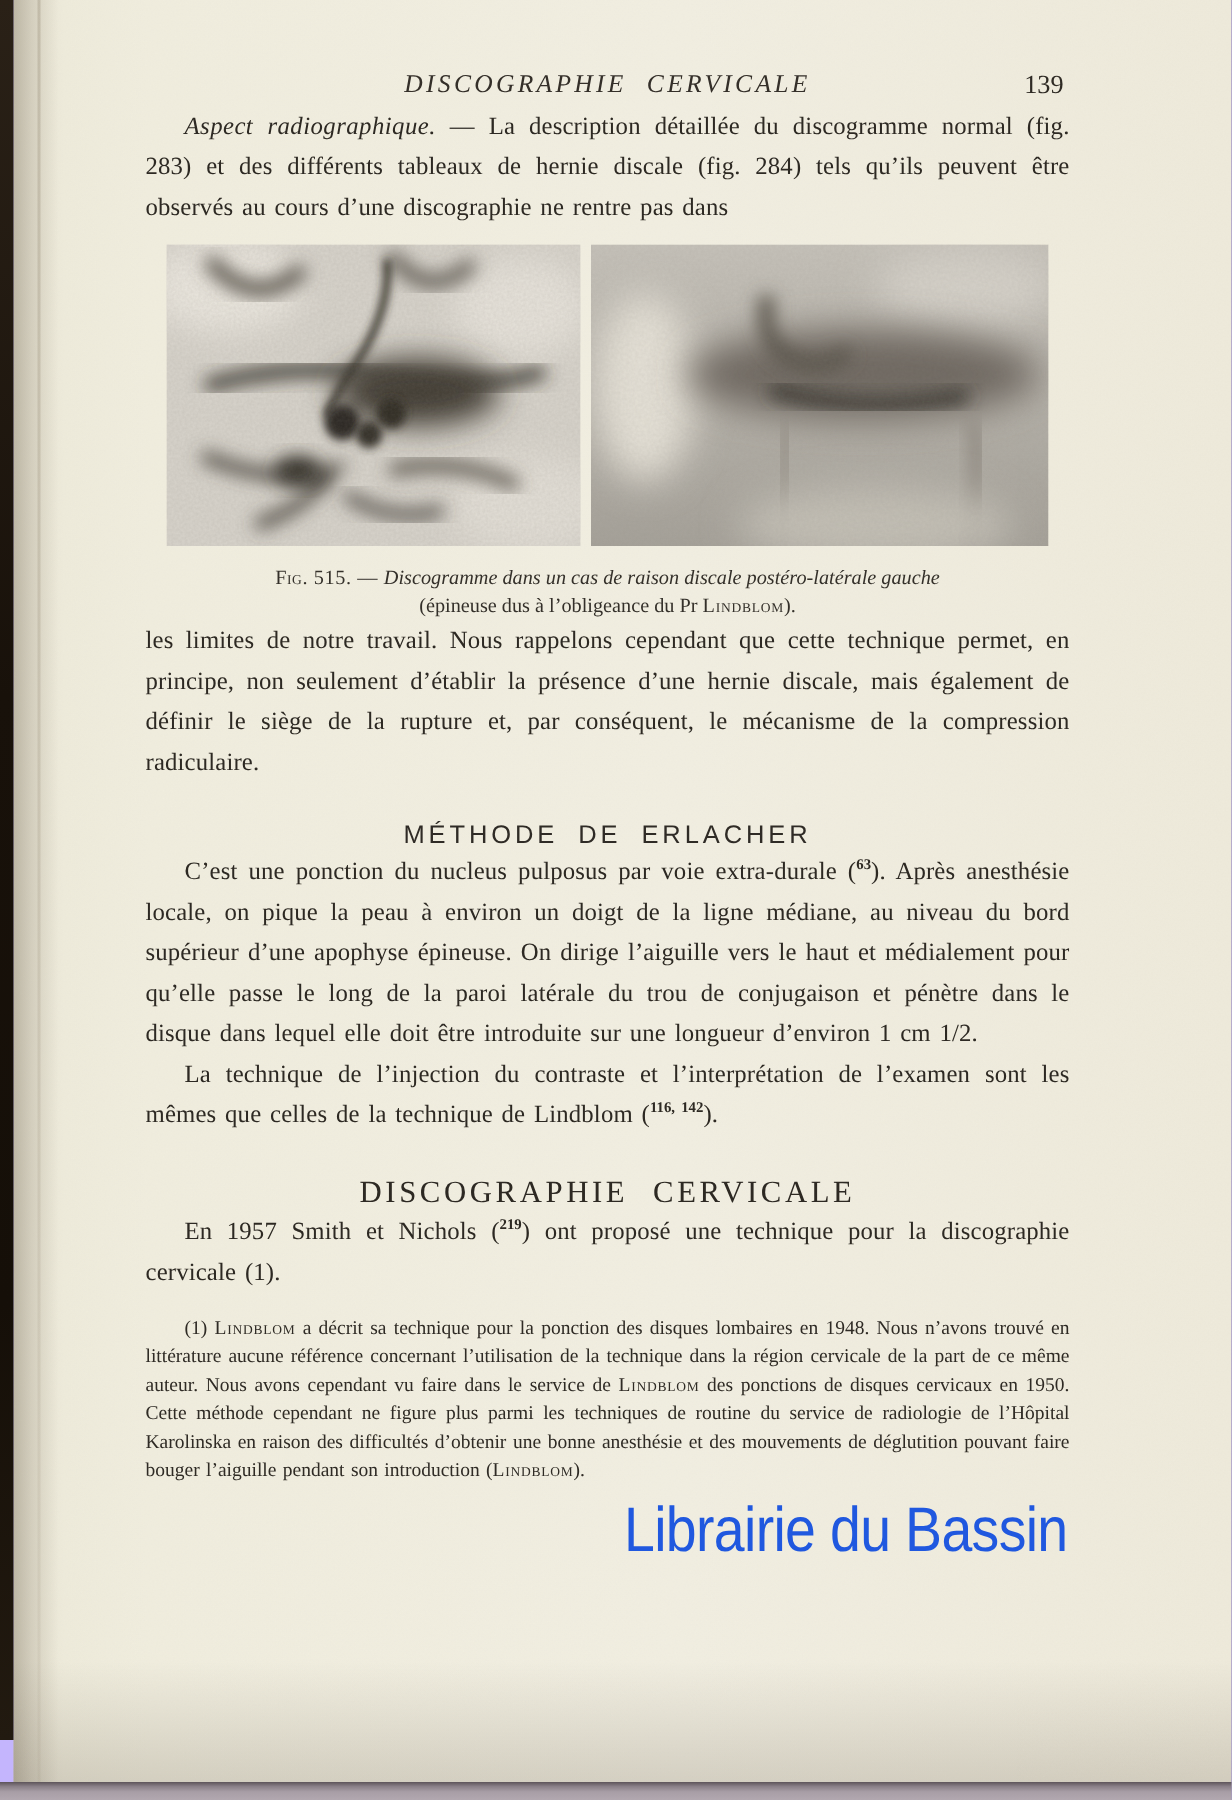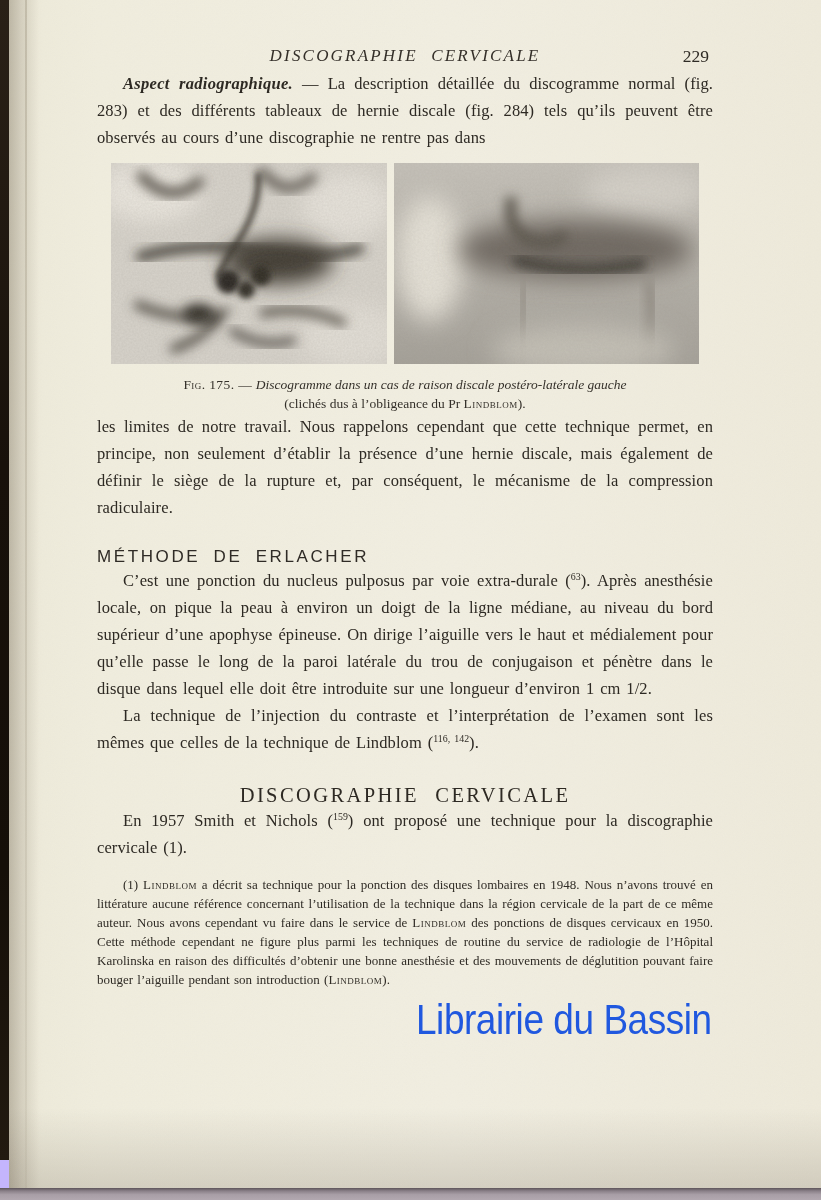--- a/index.html
+++ b/index.html
@@ -38,51 +38,51 @@
   .running-title {
     font-style:italic; font-size:17px; letter-spacing:2.2px; word-spacing:7px; color:#332e28;
   }
   .page-num { position:absolute; right:4px; top:0; font-size:17.5px; color:#2e2a24; }
 
   p.body {
     margin:0; font-size:16.5px; line-height:27px; text-align:justify;
     text-indent:26px; letter-spacing:.1px; word-spacing:1.6px; color:#2c2822;
   }
   .p-intro { margin-top:20px; }
-  .lead { font-weight:bold; font-style:italic; letter-spacing:.3px; }
+  .lead { font-weight:normal; font-style:italic; letter-spacing:.3px; }
 
   .figure { margin:12px 0 0 14px; width:588px; height:201px; display:flex; gap:7px; }
   .xray { height:201px; display:block; }
   .xray-left { width:276px; }
   .xray-right { width:305px; }
 
   .caption { margin-top:11px; text-align:center; font-size:13.5px; line-height:19px; color:#332f29; }
   .cap-label { font-variant:small-caps; letter-spacing:.4px; }
   .cap-italic { font-style:italic; }
   .sc { font-variant:small-caps; letter-spacing:.5px; }
 
   .p-limits { margin-top:16px; }
 
   .h-methode {
-    margin-top:26px; text-align:left; font-family:"Liberation Sans","DejaVu Sans",sans-serif;
+    margin-top:26px; text-align:center; font-family:"Liberation Sans","DejaVu Sans",sans-serif;
     font-size:17px; font-weight:400; letter-spacing:2.6px; word-spacing:6px; color:#2e2a25;
   }
   .p-erl1 { margin-top:14px; }
 
   .h-disco {
     margin-top:28px; text-align:center; font-size:20.5px; font-weight:400;
     letter-spacing:2.4px; word-spacing:9px; color:#2c2822;
   }
   .p-smith { margin-top:18px; }
 
   .footnote {
     margin-top:14px; font-size:13px; line-height:19px; text-align:justify;
     text-indent:26px; word-spacing:1px; color:#2e2a24;
   }
-  sup { font-size:.6em; line-height:0; vertical-align:super; letter-spacing:0; }
+  sup { font-size:.6em; line-height:0; vertical-align:super; letter-spacing:0;font-weight:bold; }
 
   .watermark {
     position:absolute; left:416px; top:996px; z-index:6; white-space:nowrap;
     font-family:"Liberation Sans","DejaVu Sans",sans-serif;
     font-size:42px; font-weight:400; color:#2058df;
     transform:scaleX(.88); transform-origin:left center; letter-spacing:-.5px;
   }
   .grain { position:absolute; left:0; top:0; z-index:5; pointer-events:none; opacity:.5; }
 </style>
 </head>
@@ -91,21 +91,21 @@
 <div class="photo">
 
   <div class="spine"></div>
 
   <div class="page">
 
     <div class="content">
 
       <div class="running">
         <span class="running-title">DISCOGRAPHIE CERVICALE</span>
-        <span class="page-num">229</span>
+        <span class="page-num">139</span>
       </div>
 
       <p class="body p-intro"><span class="lead">Aspect radiographique.</span><span> — </span><span>La description détaillée du discogramme normal (fig. 283) et des différents tableaux de hernie discale (fig. 284) tels qu’ils peuvent être observés au cours d’une discographie ne rentre pas dans</span></p>
 
       <div class="figure">
 
         <svg class="xray xray-left" viewBox="0 0 278 200" preserveAspectRatio="none">
           <defs>
             <filter id="laB3" x="-30%" y="-30%" width="160%" height="160%">
                 <feGaussianBlur stdDeviation="3"></feGaussianBlur>
@@ -164,35 +164,35 @@
           <path d="M120,96 Q182,114 252,100" stroke="#39342e" stroke-width="10" fill="none" filter="url(#raB6)"></path>
           <path d="M118,34 Q112,70 140,78 Q162,83 172,70" stroke="#5a544c" stroke-width="11" fill="none" filter="url(#raB6)"></path>
           <path d="M131,120 L128,196" stroke="#8a847c" stroke-width="6" fill="none" filter="url(#raB6)"></path>
           <path d="M256,118 Q262,160 250,196" stroke="#837d75" stroke-width="7" fill="none" filter="url(#raB6)"></path>
           <ellipse cx="190" cy="186" rx="92" ry="26" fill="#c3bfb5" filter="url(#raB12)"></ellipse>
           <rect width="306" height="200" filter="url(#raGrain)"></rect>
         </svg>
       </div>
 
       <div class="caption">
-        <span class="cap-label">Fig. 175. — </span><span class="cap-italic">Discogramme dans un cas de raison discale postéro-latérale gauche</span><br>
-        <span>(clichés dus à l’obligeance du Pr </span><span class="sc">Lindblom</span><span>).</span>
+        <span class="cap-label">Fig. 515. — </span><span class="cap-italic">Discogramme dans un cas de raison discale postéro-latérale gauche</span><br>
+        <span>(épineuse dus à l’obligeance du Pr </span><span class="sc">Lindblom</span><span>).</span>
       </div>
 
       <p class="body p-limits" style="text-indent:0;">les limites de notre travail. Nous rappelons cependant que cette technique permet, en principe, non seulement d’établir la présence d’une hernie discale, mais également de définir le siège de la rupture et, par conséquent, le mécanisme de la compression radiculaire.</p>
 
       <div class="h-methode">MÉTHODE DE ERLACHER</div>
 
       <p class="body p-erl1"><span>C’est une ponction du nucleus pulposus par voie extra-durale (</span><sup>63</sup><span>). Après anesthésie locale, on pique la peau à environ un doigt de la ligne médiane, au niveau du bord supérieur d’une apophyse épineuse. On dirige l’aiguille vers le haut et médialement pour qu’elle passe le long de la paroi latérale du trou de conjugaison et pénètre dans le disque dans lequel elle doit être introduite sur une longueur d’environ 1 cm 1/2.</span></p>
 
       <p class="body"><span>La technique de l’injection du contraste et l’interprétation de l’examen sont les mêmes que celles de la technique de Lindblom (</span><sup>116, 142</sup><span>).</span></p>
 
       <div class="h-disco">DISCOGRAPHIE CERVICALE</div>
 
-      <p class="body p-smith"><span>En 1957 Smith et Nichols (</span><sup>159</sup><span>) ont proposé une technique pour la discographie cervicale (1).</span></p>
+      <p class="body p-smith"><span>En 1957 Smith et Nichols (</span><sup>219</sup><span>) ont proposé une technique pour la discographie cervicale (1).</span></p>
 
       <p class="footnote"><span>(1) </span><span class="sc">Lindblom</span><span> a décrit sa technique pour la ponction des disques lombaires en 1948. Nous n’avons trouvé en littérature aucune référence concernant l’utilisation de la technique dans la région cervicale de la part de ce même auteur. Nous avons cependant vu faire dans le service de </span><span class="sc">Lindblom</span><span> des ponctions de disques cervicaux en 1950. Cette méthode cependant ne figure plus parmi les techniques de routine du service de radiologie de l’Hôpital Karolinska en raison des difficultés d’obtenir une bonne anesthésie et des mouvements de déglutition pouvant faire bouger l’aiguille pendant son introduction (</span><span class="sc">Lindblom</span><span>).</span></p>
 
     </div>
 
     <svg class="grain" width="812" height="1191">
       <filter id="pgGrain">
           <feTurbulence type="fractalNoise" baseFrequency="0.9" numOctaves="2" seed="11"></feTurbulence>
         <feColorMatrix type="matrix" values="0 0 0 0 0.35  0 0 0 0 0.33  0 0 0 0 0.28  0 0 0 0.05 0"></feColorMatrix>
         </filter>

